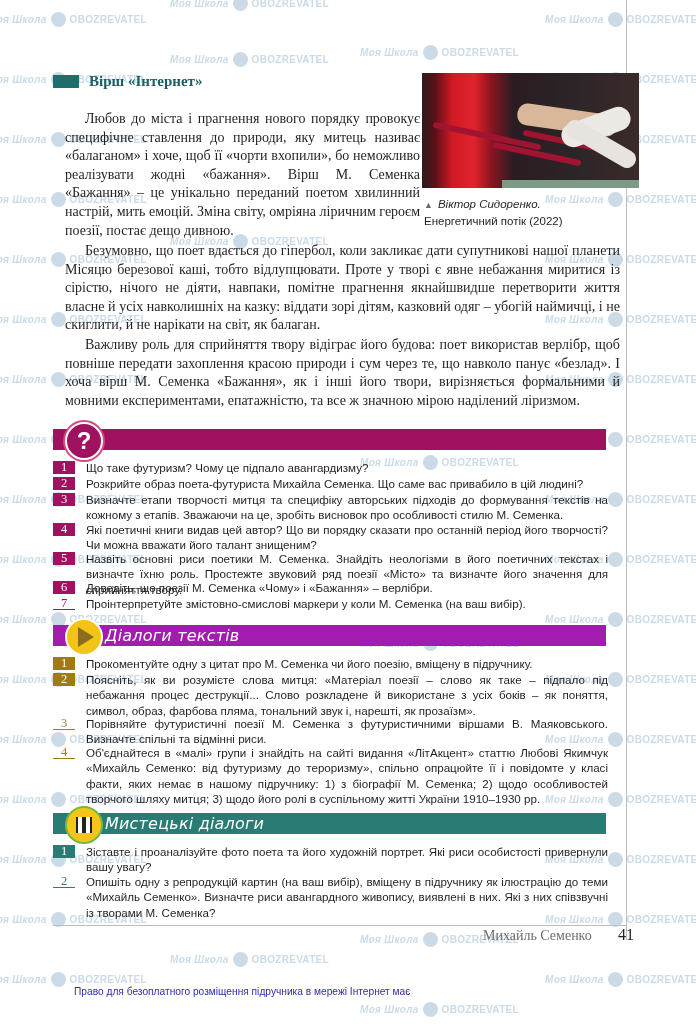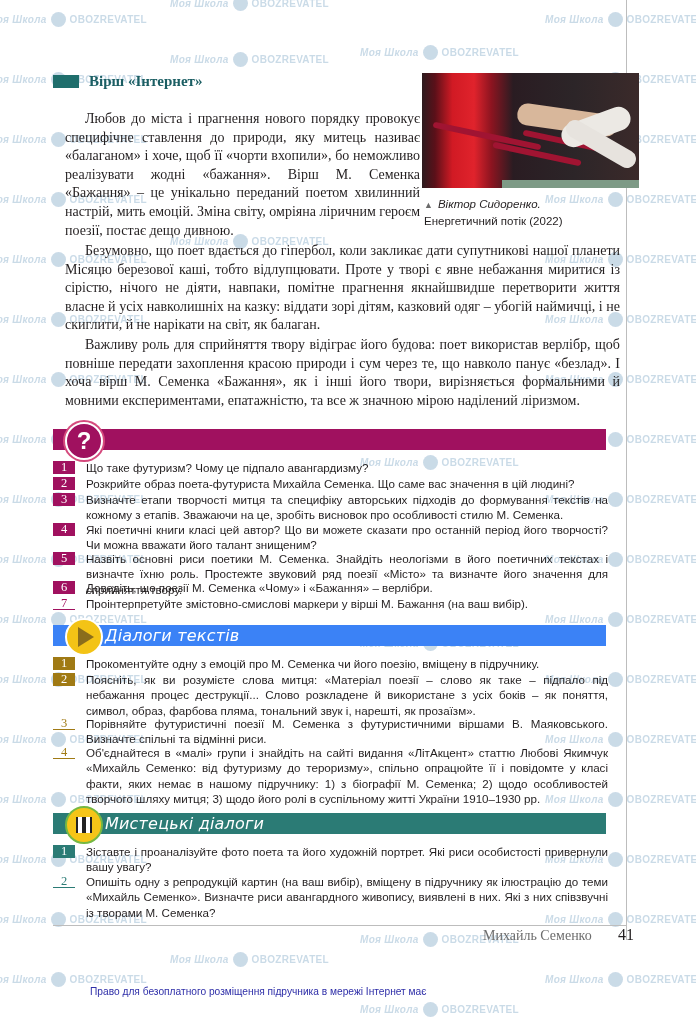--- a/index.html
+++ b/index.html
@@ -57,21 +57,21 @@
   }
   .band .band-title {
     font-family: "DejaVu Sans", sans-serif; font-style: italic; font-size: 16px; color: #ffffff;
     margin-left: 52px; letter-spacing: 0.2px;
   }
   .band .badge {
     position: absolute; left: 12px; top: -7px; width: 34px; height: 34px; border-radius: 50%;
     display: flex; align-items: center; justify-content: center;
   }
   .band-pink { background: #a0115f; }
-  .band-gold { background: #3b82f6; }
+  .band-gold { background: #a21caf; }
   .band-teal { background: #2b7b75; }
   .badge-q { background: #a0115f; border: 2px solid #ffffff; box-shadow: 0 0 0 2px #d54a7d; color: #fff; font-family: "Liberation Sans", sans-serif; font-weight: bold; font-size: 24px; }
   .badge-arrow { background: #f3c316; border: 2px solid #fff; }
   .badge-arrow span { width: 0; height: 0; border-top: 10px solid transparent; border-bottom: 10px solid transparent; border-left: 16px solid #8a6d1c; margin-left: 4px; }
   .badge-brush { background: #f5c518; border: 2px solid #75b843; }
   .badge-brush span { width: 12px; height: 16px; border-left: 2px solid #222; border-right: 2px solid #222; box-shadow: inset 4px 0 0 #fff, inset -4px 0 0 #fff; background: #222; }
 
   .q {
     position: absolute; left: 53px; width: 555px; font-family: "Liberation Sans", "DejaVu Sans", sans-serif;
     font-size: 11.6px; line-height: 15.4px; display: flex; text-align: justify;
@@ -89,21 +89,21 @@
   .teal { background: #2b7b75; color: #fff; }
   .teal.under { color: #2b7b75; border-color: #2b7b75; }
 
   .bottom-rule { position: absolute; left: 53px; top: 925px; width: 573px; height: 1px; background: #bdbdbd; }
   .running-head {
     position: absolute; left: 483px; top: 928px; font-size: 14px; color: #6d6d6d;
     font-family: Liberation Serif, serif;
   }
   .page-num { position: absolute; left: 618px; top: 926px; font-size: 16px; color: #231f20; }
   .license {
-    position: absolute; left: 90px; top: 985px; font-family: "Liberation Sans", sans-serif;
+    position: absolute; left: 74px; top: 985px; font-family: "Liberation Sans", sans-serif;
     font-size: 10.2px; line-height: 14px; color: #2e2ea8;
   }
 </style>
 </head>
 <body>
 
 <div>
   <div class="watermark" style="left:-12px;top:12px">
       <span class="wm-school">Моя Школа</span>
       <span class="wm-circle"></span>
@@ -348,52 +348,52 @@
 
 <div class="band band-pink" style="top:429px;">
   <div class="badge badge-q">?</div>
 </div>
 <div class="q" style="top:460px;">
     <span class="num pink">1</span>
     <span class="qtext">Що таке футуризм? Чому це підпало авангардизму?</span>
   </div>
 <div class="q" style="top:476px;">
     <span class="num pink">2</span>
-    <span class="qtext">Розкрийте образ поета-футуриста Михайла Семенка. Що саме вас значення в цій людині?</span>
+    <span class="qtext">Розкрийте образ поета-футуриста Михайла Семенка. Що саме вас привабило в цій людині?</span>
   </div>
 <div class="q" style="top:492px;">
     <span class="num pink">3</span>
     <span class="qtext">Визначте етапи творчості митця та специфіку авторських підходів до формування текстів на кожному з етапів. Зважаючи на це, зробіть висновок про особливості стилю М. Семенка.</span>
   </div>
 <div class="q" style="top:522px;">
     <span class="num pink">4</span>
-    <span class="qtext">Які поетичні книги класі цей автор? Що ви можете сказати про останній період його творчості? Чи можна вважати його талант знищеним?</span>
+    <span class="qtext">Які поетичні книги видав цей автор? Що ви порядку сказати про останній період його творчості? Чи можна вважати його талант знищеним?</span>
   </div>
 <div class="q" style="top:551px;">
     <span class="num pink">5</span>
     <span class="qtext">Назвіть основні риси поетики М. Семенка. Знайдіть неологізми в його поетичних текстах і визначте їхню роль. Простежте звуковий ряд поезії «Місто» та визначте його значення для сприйняття твору.</span>
   </div>
 <div class="q" style="top:580px;">
     <span class="num pink">6</span>
     <span class="qtext">Доведіть, що поезії М. Семенка «Чому» і «Бажання» – верлібри.</span>
   </div>
 <div class="q" style="top:596px;">
     <span class="num pink under">7</span>
-    <span class="qtext">Проінтерпретуйте змістовно-смислові маркери у вірші М. Бажання (на ваш вибір).</span>
+    <span class="qtext">Проінтерпретуйте змістовно-смислові маркери у коли М. Семенка (на ваш вибір).</span>
   </div>
 
 <div class="band band-gold" style="top:625px;">
   <div class="badge badge-arrow">
       <span></span>
     </div>
   <span class="band-title">Діалоги текстів</span>
 </div>
 <div class="q" style="top:656px;">
     <span class="num gold">1</span>
-    <span class="qtext">Прокоментуйте одну з емоцій про М. Семенка чи його поезію, вміщену в підручнику.</span>
+    <span class="qtext">Прокоментуйте одну з цитат про М. Семенка чи його поезію, вміщену в підручнику.</span>
   </div>
 <div class="q" style="top:672px;">
     <span class="num gold">2</span>
     <span class="qtext">Поясніть, як ви розумієте слова митця: «Матеріал поезії – слово як таке – підпало під небажання процес деструкції... Слово розкладене й використане з усіх боків – як поняття, символ, образ, фарбова пляма, тональний звук і, нарешті, як прозаїзм».</span>
   </div>
 <div class="q" style="top:716px;">
     <span class="num gold under">3</span>
     <span class="qtext">Порівняйте футуристичні поезії М. Семенка з футуристичними віршами В. Маяковського. Визначте спільні та відмінні риси.</span>
   </div>
 <div class="q" style="top:745px;">

